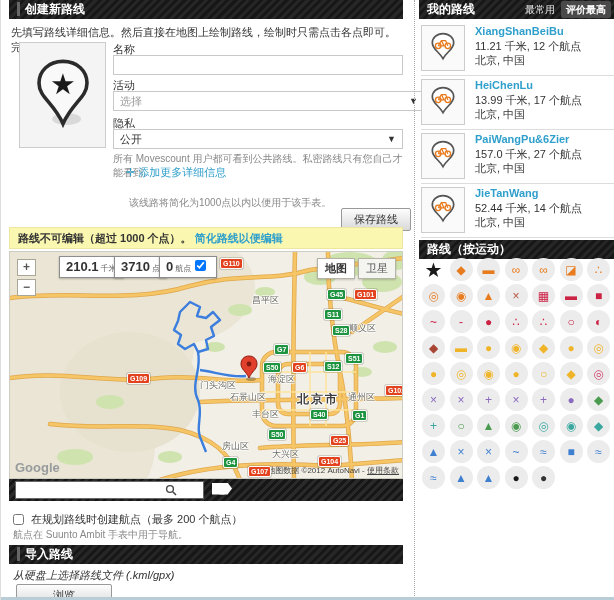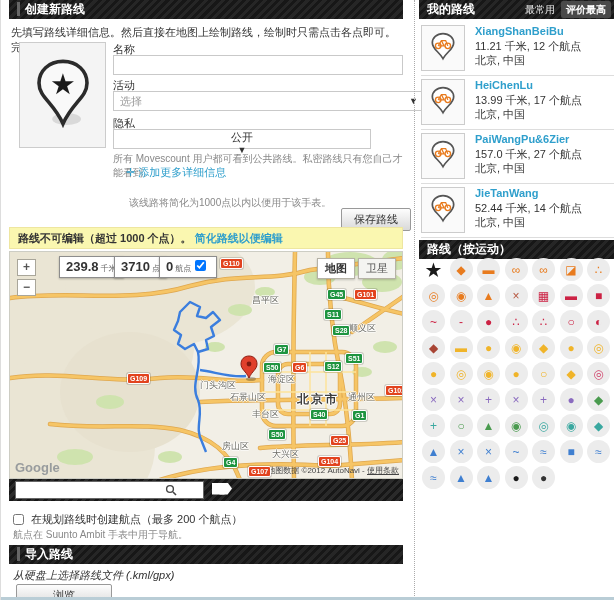--- a/index.html
+++ b/index.html
@@ -107,21 +107,21 @@
   <div class="flabel" style="left:112px;top:42px;">名称</div>
   <input class="tinput" style="left: 112px; top: 55px; width: 280px;" type="text" value="">
 
   <div class="flabel" style="left:112px;top:78px;">活动</div>
   <div class="tselect" style="left:112px;top:91px;width:312px;">
     <span class="muted">选择</span>
     <span class="car">▼</span>
   </div>
 
   <div class="flabel" style="left:112px;top:116px;">隐私</div>
-  <div class="tselect" style="left:112px;top:129px;width:258px;flex-direction:column;">
+  <div class="tselect" style="left:112px;top:129px;width:290px;">
     <span>公开</span>
     <span class="car">▼</span>
   </div>
 
   <div class="small" style="position:absolute;left:112px;top:152px;width:292px;">所有 Movescount 用户都可看到公共路线。私密路线只有您自己才能看到。</div>
 
   <div style="position:absolute;left:112px;top:165px;font-size:11px;margin-left:13px;">
     <span style="color:#2f9fcc;font-weight:bold;">✛</span>
     <a>添加更多详细信息</a>
   </div>
@@ -207,21 +207,21 @@
         <circle cx="239" cy="112" r="2.4" fill="#7e1a10"></circle>
       </g>
     </svg>
 
     <div class="zoomctl">
       <div>+</div>
       <div style="margin-top:3px;">−</div>
     </div>
 
     <div class="statbox" style="left:49px;">
-      <b>239.8</b>
+      <b>210.1</b>
       <span>千米</span>
     </div>
     <div class="statbox" style="left:104px;">
       <b>3710</b>
       <span>点</span>
     </div>
     <div class="statbox" style="left:149px;">
       <b>0</b>
       <span>航点</span>
       <input type="checkbox" class="chk" checked="" style="margin-left: 4px;">

